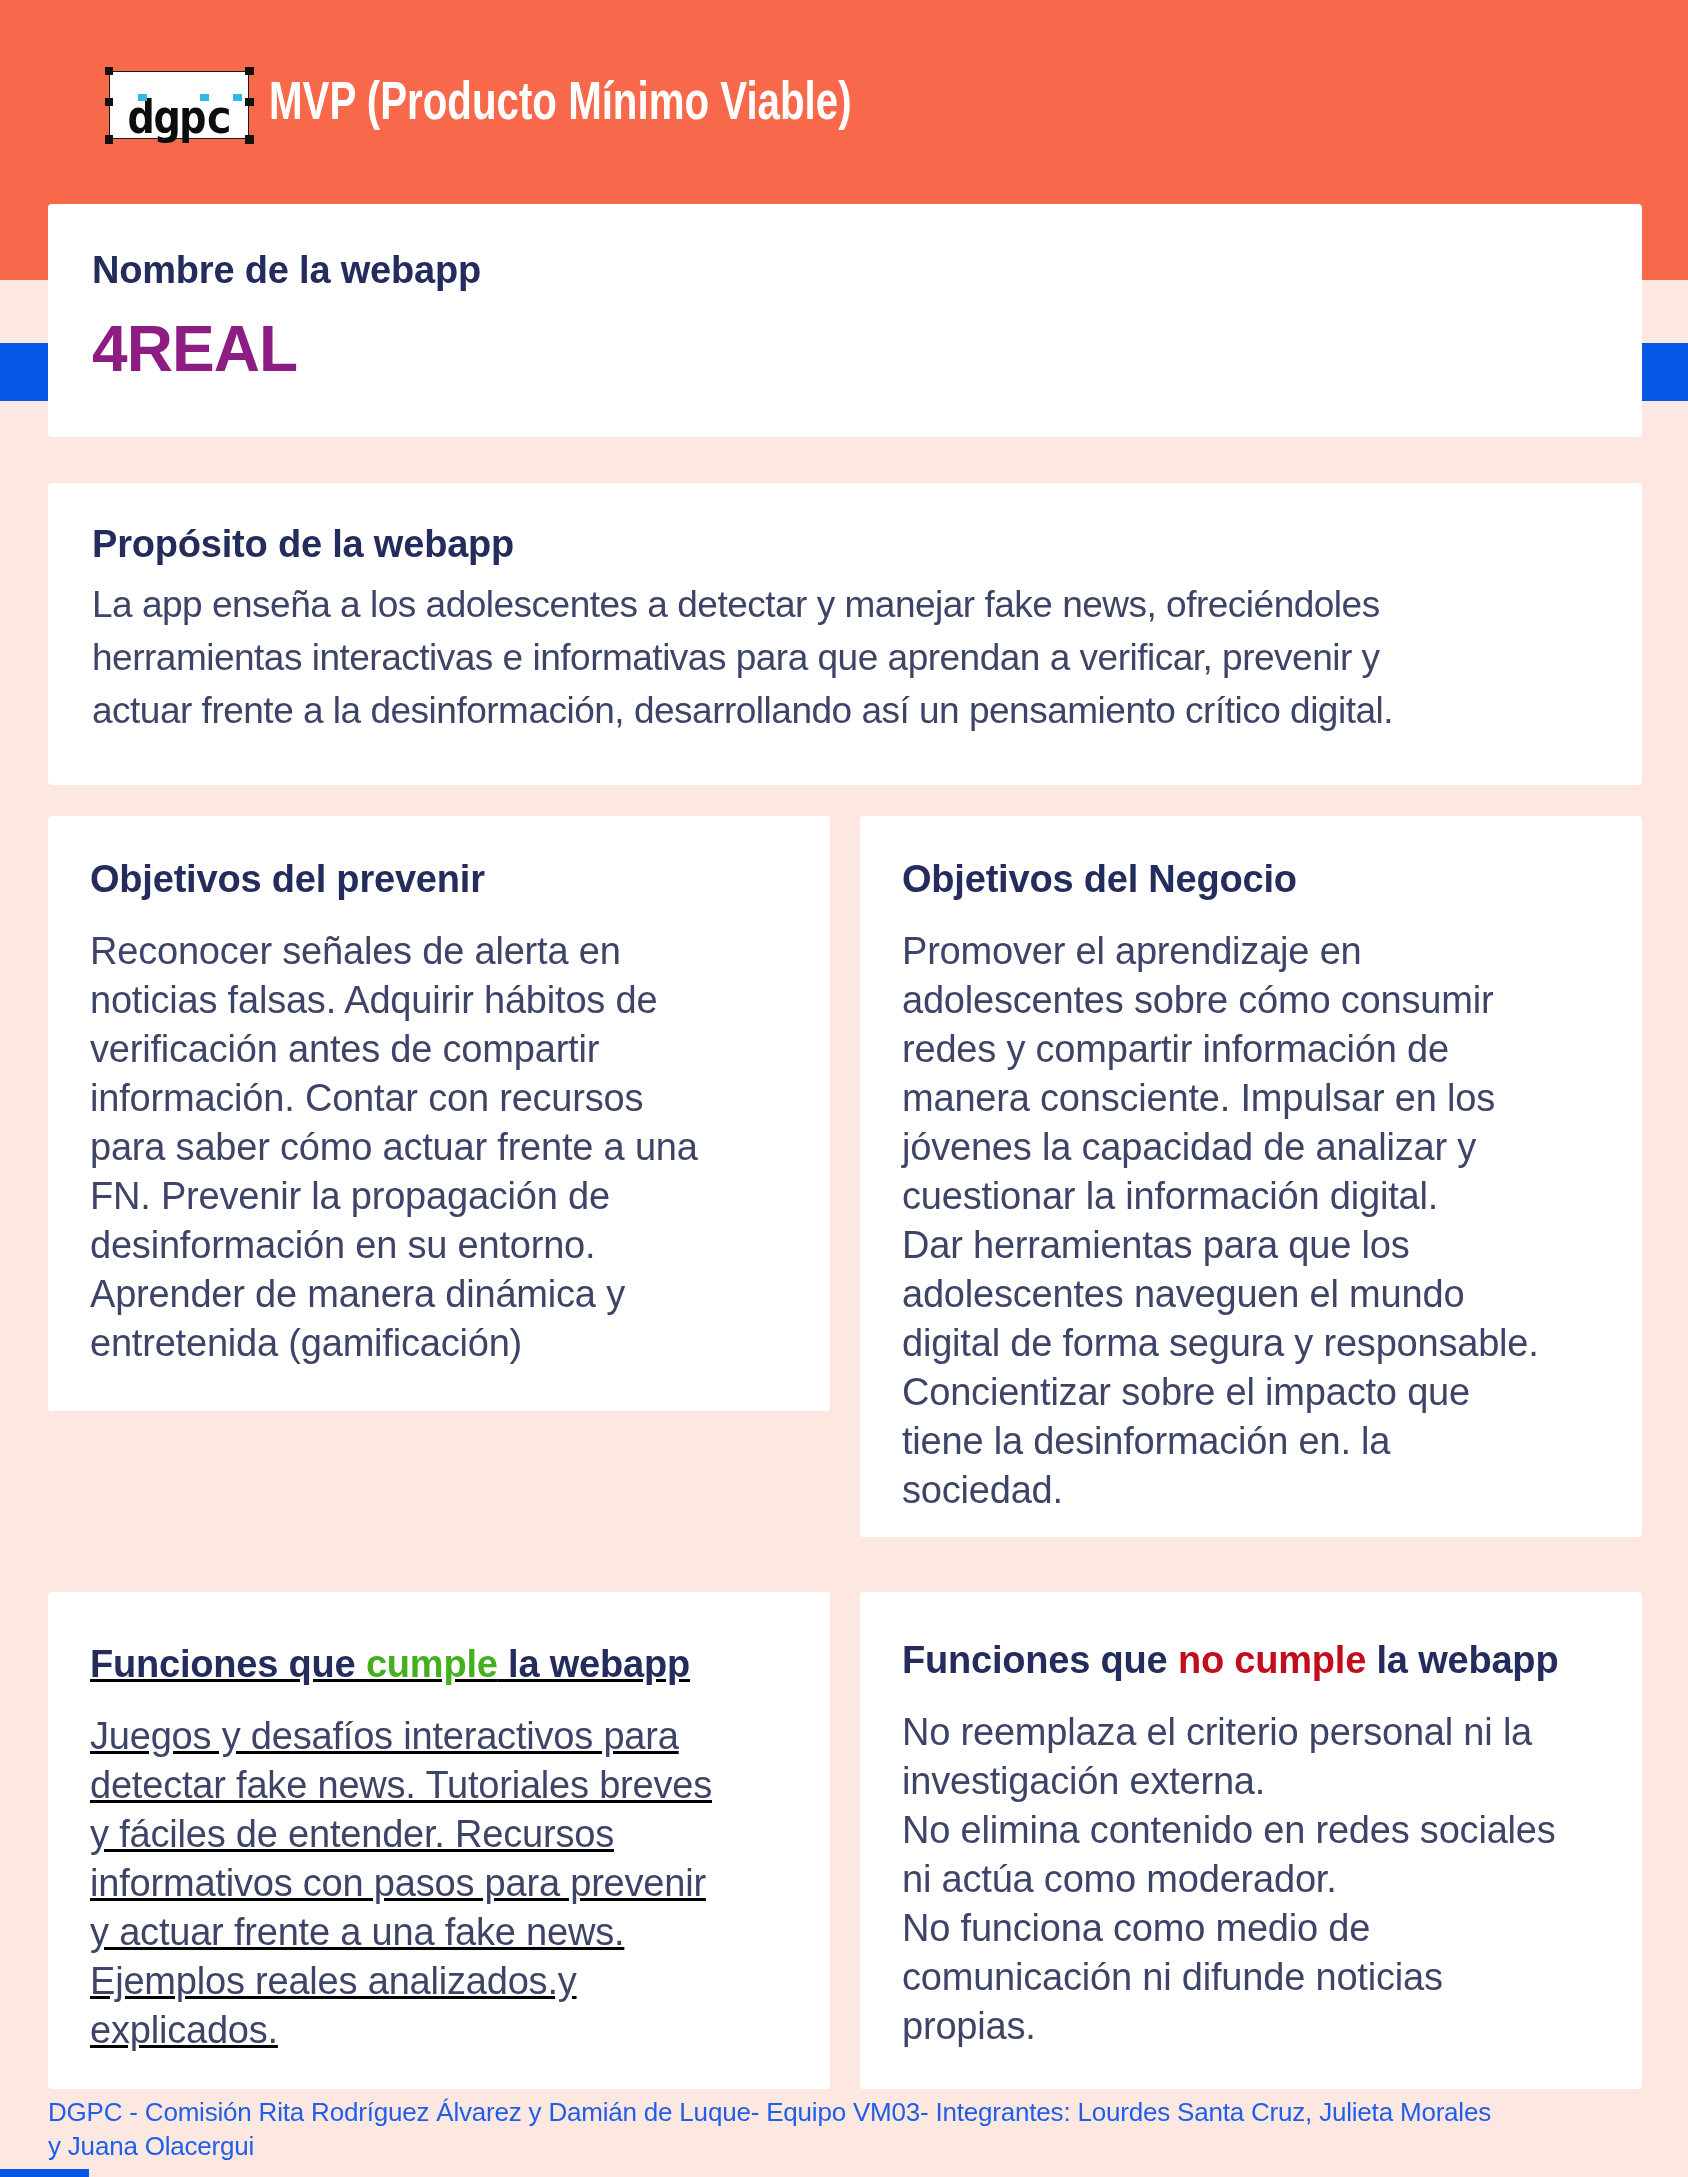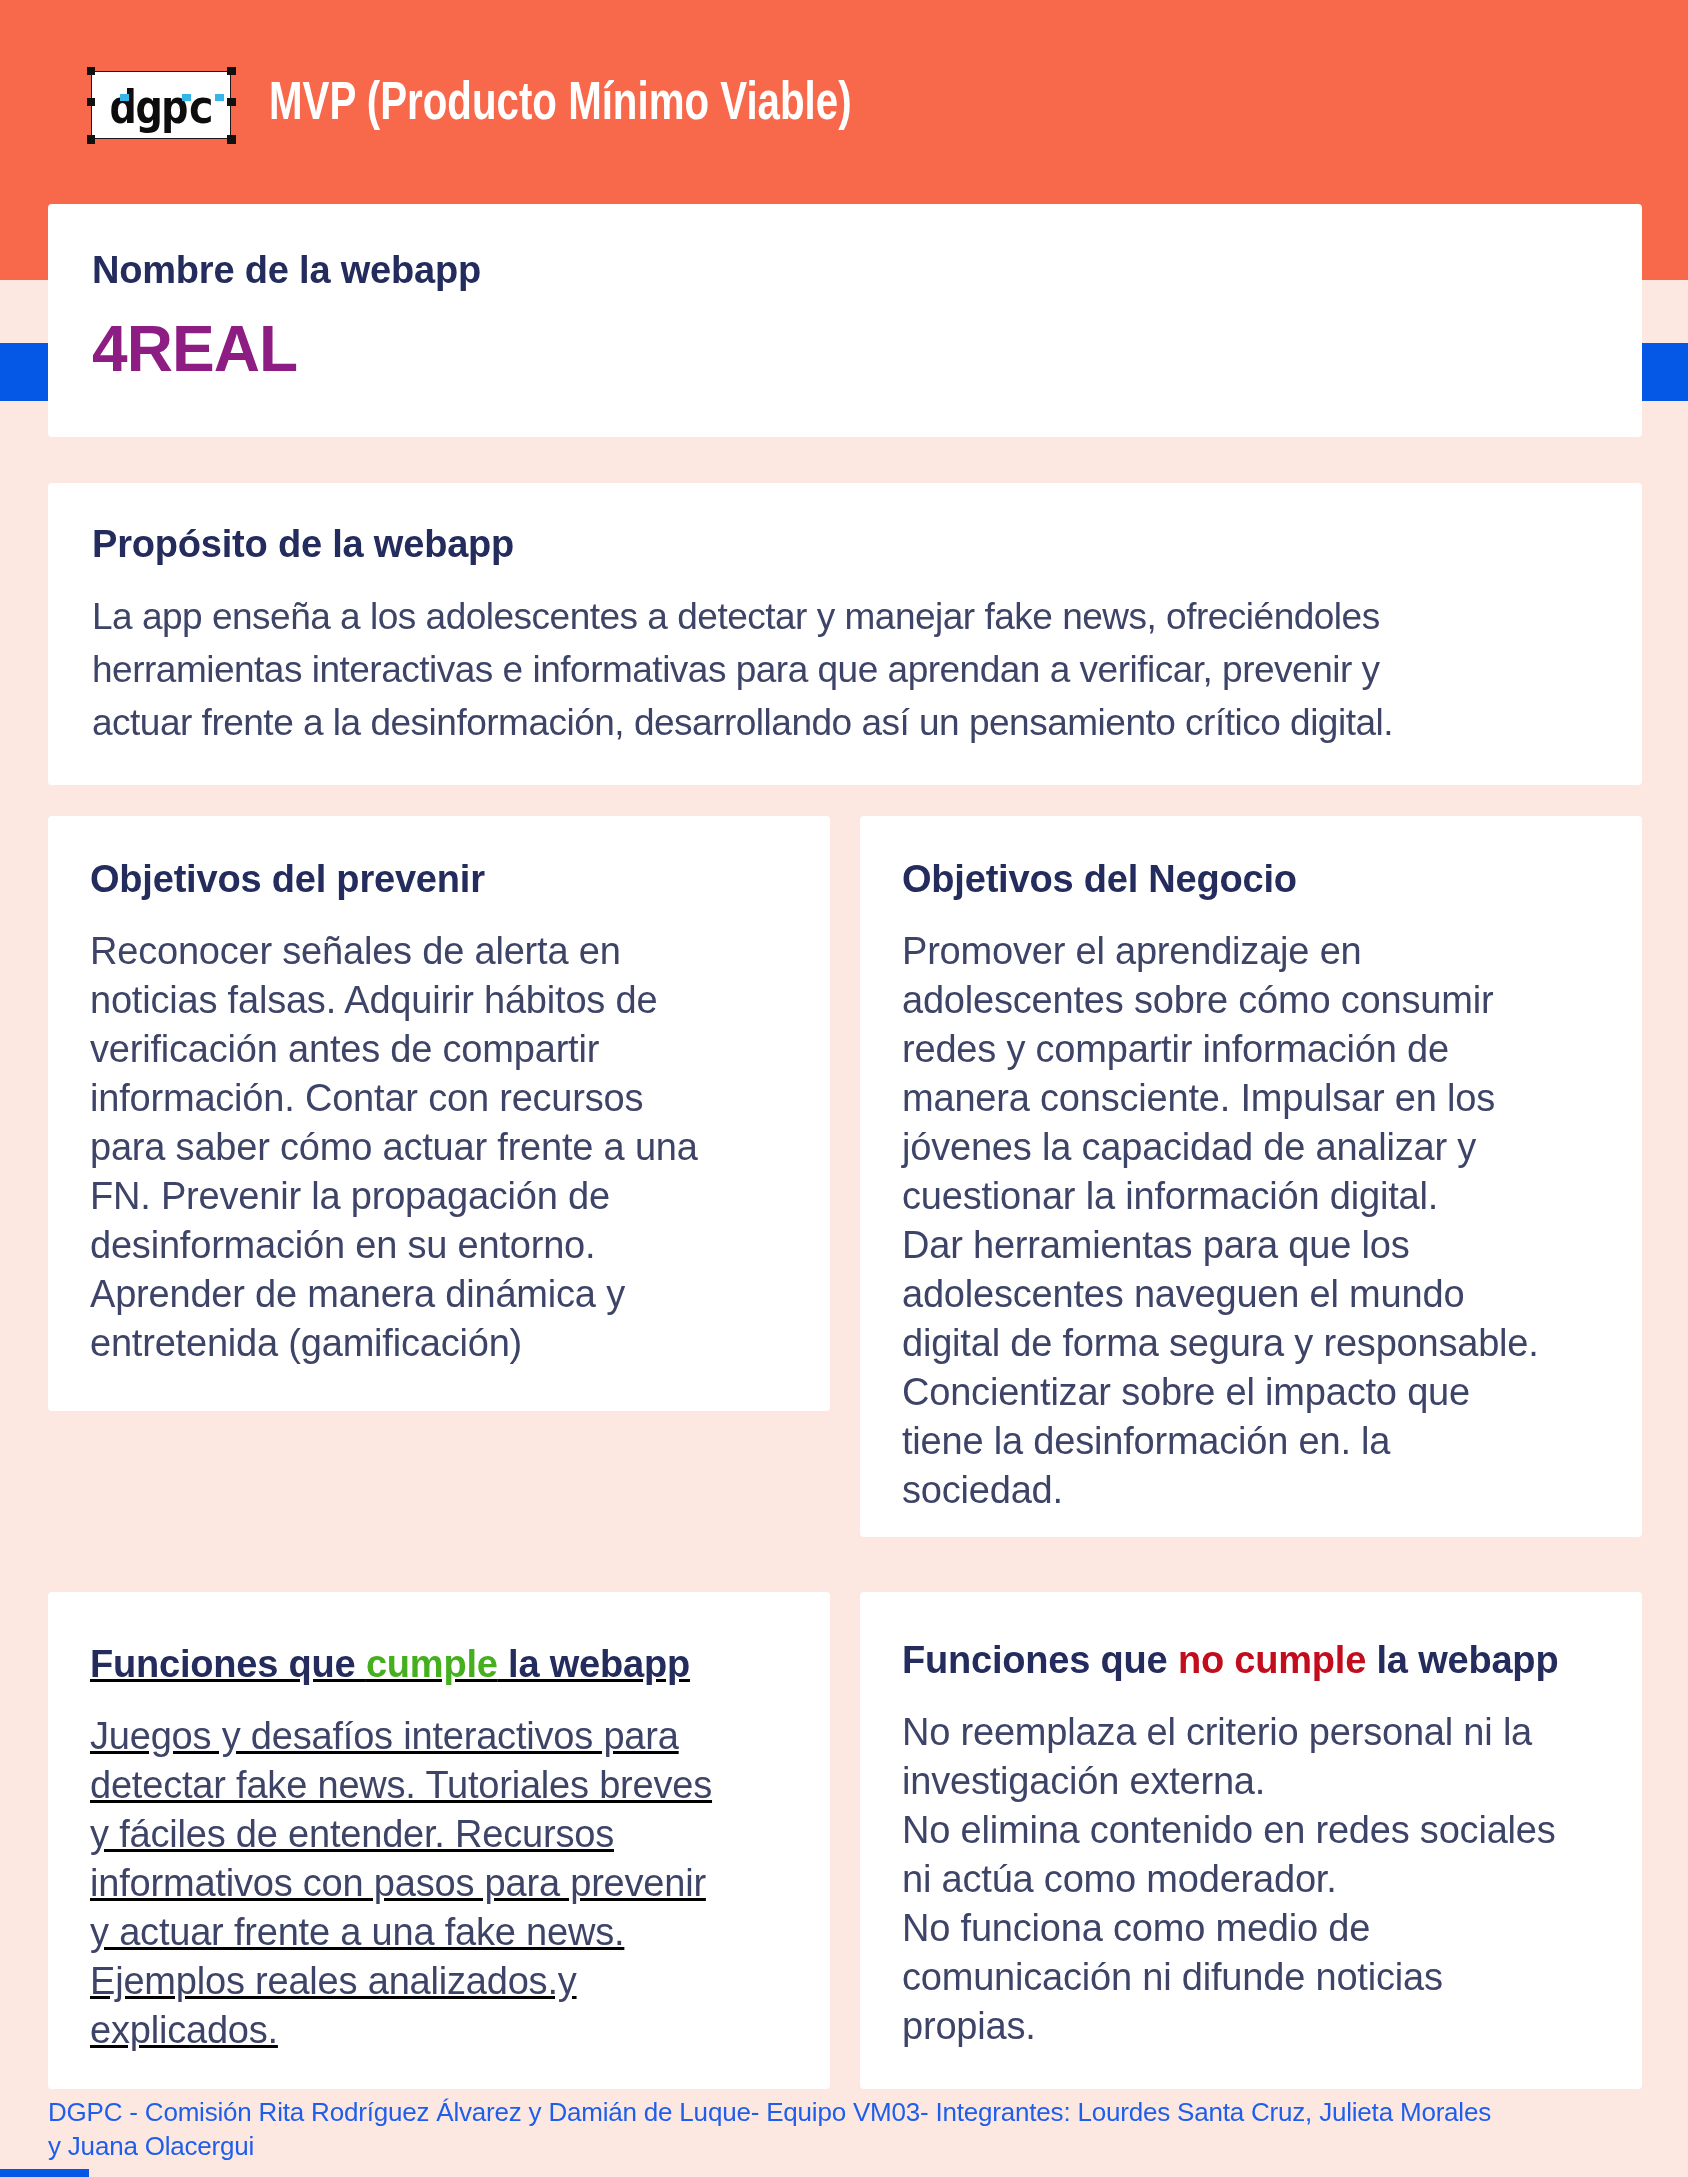--- a/index.html
+++ b/index.html
@@ -3,23 +3,23 @@
 <meta charset="utf-8">
 <style>
   html,body{margin:0;padding:0;background:#FCE8E1;}
   #canvas{
     position:relative;width:1688px;height:2177px;overflow:hidden;
     background:#FCE8E1;font-family:"Liberation Sans",sans-serif;
   }
   
   .header{position:absolute;left:0;top:0;width:1688px;height:280px;background:#F8694B;}
   .logo-box{
-    position:absolute;left:91px;top:71px;width:140px;height:68px;background:#ffffff;
+    position:absolute;left:109px;top:71px;width:140px;height:68px;background:#ffffff;
     border:1.8px solid #1a1a1a;box-sizing:border-box;
-    display:flex;align-items:center;justify-content:center;
+    display:flex;align-items:flex-end;justify-content:center;
   }
   .logo-text{
     font-family:"DejaVu Sans Mono",monospace;font-weight:bold;font-size:46px;
     color:#0d0d0d;letter-spacing:-1.8px;line-height:1;transform:translateY(1.8px);
   }
   .px{position:absolute;width:9.2px;height:7.4px;background:#35b6e8;top:22px;}
   .px.p1{left:28px;}.px.p2{left:90px;}.px.p3{left:123px;}
   .handle{position:absolute;width:8.3px;height:8.3px;background:#111;}
   .h-tl{left:-5.5px;top:-5.5px;}.h-tr{right:-5.5px;top:-5.5px;}
   .h-bl{left:-5.5px;bottom:-5.5px;}.h-br{right:-5.5px;bottom:-5.5px;}
@@ -46,21 +46,21 @@
   .hl-green{color:#46AF1E;}
   .hl-red{color:#C20D1D;}
   .app-name{
     margin:14.8px 0 0 0;font-size:64px;font-weight:800;color:#8E1D83;
     letter-spacing:-0.9px;line-height:85px;
   }
   .body-text{
     margin:26px 0 0 0;color:#3E4467;white-space:pre-line;
     font-size:38px;line-height:49px;letter-spacing:-0.2px;
   }
-  .card-purpose .body-text{font-size:37px;line-height:53px;letter-spacing:-0.5px;margin-top:24px;}
+  .card-purpose .body-text{font-size:37px;line-height:53px;letter-spacing:-0.5px;margin-top:12px;}
   
   .footer-credits{
     position:absolute;left:48px;top:2095px;width:1597px;margin:0;
     color:#1E5EEA;font-size:26px;line-height:34px;letter-spacing:-0.2px;white-space:pre-line;
     z-index:2;
   }
 </style>
 </head>
 <body>
 

